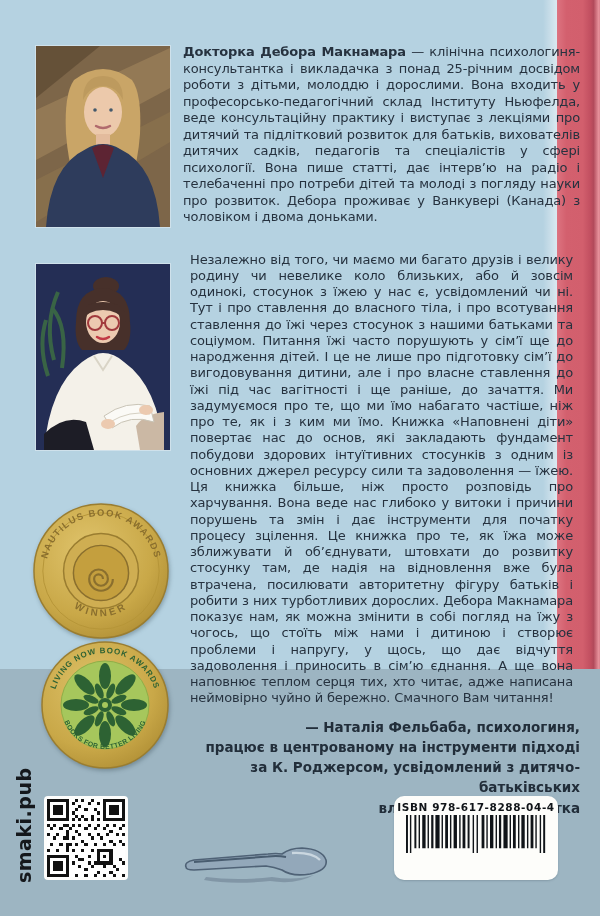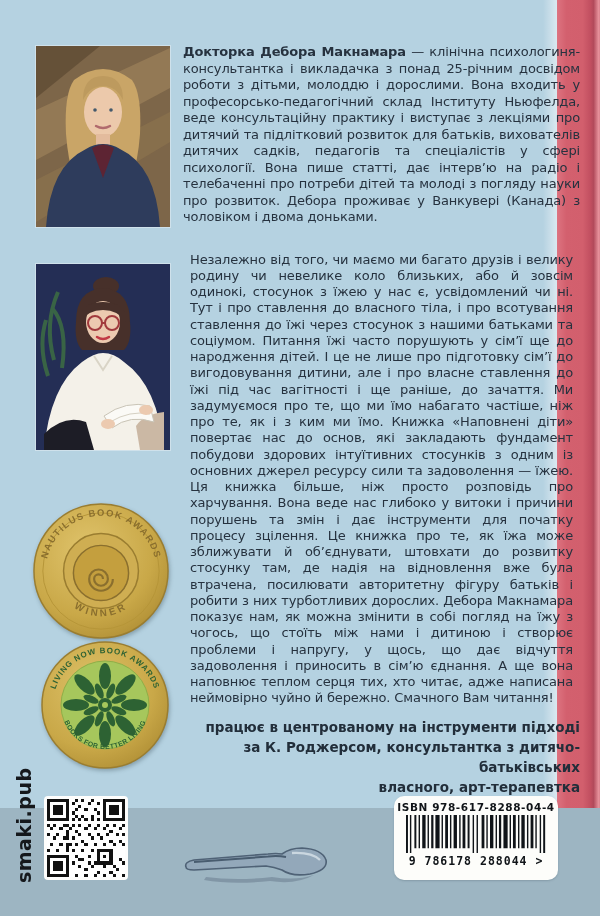--- a/index.html
+++ b/index.html
@@ -2,21 +2,21 @@
 <html><head>
 <meta charset="utf-8">
 <style>
   html,body{margin:0;padding:0;}
   body{
     width:600px;height:916px;overflow:hidden;
     font-family:"DejaVu Sans",sans-serif;
     background:#9db5c2;
   }
   .cover{
-    position:relative;width:600px;height:808px;
+    position:relative;width:600px;height:669px;
     background:#b5d2e1;
   }
   .page-edge-highlight{
     position:absolute;top:0;right:43px;width:14px;height:100%;
     background:linear-gradient(90deg,rgba(255,255,255,0),rgba(255,255,255,.5));
   }
   .spine{
     position:absolute;top:0;right:0;width:43px;height:100%;
     background:linear-gradient(90deg,#dd7380 0%,#d3606e 22%,#d25f6d 60%,#c14f60 78%,#b24a5b 85%,#e8939d 97%,#d87f8b 100%);
   }
@@ -115,22 +115,23 @@
     <path d="M68 152 Q90 136 114 142 L118 158 Q94 150 76 164 Z" fill="#fbfaf6" stroke="#c9c4b6" stroke-width="1"></path>
     <path d="M74 158 Q94 146 114 150" stroke="#d5d0c2" stroke-width="1" fill="none"></path>
     <ellipse cx="72" cy="160" rx="7" ry="5" fill="#eccab0"></ellipse>
     <ellipse cx="110" cy="146" rx="7" ry="5" fill="#eccab0"></ellipse>
   </svg>
 
   <div class="textcol">
     <p class="bio"><b>Докторка Дебора Макнамара</b><span> — клінічна психологиня-консультантка і викладачка з понад 25-річним досвідом роботи з дітьми, молоддю і дорослими. Вона входить у професорсько-педагогічний склад Інституту Ньюфелда, веде консультаційну практику і виступає з лекціями про дитячий та підлітковий розвиток для батьків, вихователів дитячих садків, педагогів та спеціалістів у сфері психології. Вона пише статті, дає інтерв’ю на радіо і телебаченні про потреби дітей та молоді з погляду науки про розвиток. Дебора проживає у Ванкувері (Канада) з чоловіком і двома доньками.</span></p>
     <p class="review-text">Незалежно від того, чи маємо ми багато друзів і велику родину чи невелике коло близьких, або й зовсім одинокі, стосунок з їжею у нас є, усвідомлений чи ні. Тут і про ставлення до власного тіла, і про всотування ставлення до їжі через стосунок з нашими батьками та соціумом. Питання їжі часто порушують у сім’ї ще до народження дітей. І це не лише про підготовку сім’ї до вигодовування дитини, але і про власне ставлення до їжі під час вагітності і ще раніше, до зачаття. Ми задумуємося про те, що ми їмо набагато частіше, ніж про те, як і з ким ми їмо. Книжка «Наповнені діти» повертає нас до основ, які закладають фундамент побудови здорових інтуїтивних стосунків з одним із основних джерел ресурсу сили та задоволення — їжею. Ця книжка більше, ніж просто розповідь про харчування. Вона веде нас глибоко у витоки і причини порушень та змін і дає інструменти для початку процесу зцілення. Це книжка про те, як їжа може зближувати й об’єднувати, штовхати до розвитку стосунку там, де надія на відновлення вже була втрачена, посилювати авторитетну фігуру батьків і робити з них турботливих дорослих. Дебора Макнамара показує нам, як можна змінити в собі погляд на їжу з чогось, що стоїть між нами і дитиною і створює проблеми і напругу, у щось, що дає відчуття задоволення і приносить в сім’ю єднання. А ще вона наповнює теплом серця тих, хто читає, адже написана неймовірно чуйно й бережно. Смачного Вам читання!</p>
     <div class="attribution">
+      <div>— Наталія Фельбаба, психологиня,</div>
       <div>працює в центрованому на інструменти підході</div>
-      <div>за К. Роджерсом, консультантка з дитячо-батьківських</div>
+      <div>за К. Роджерсом, усвідомлений з дитячо-батьківських</div>
       <div>власного, арт-терапевтка</div>
     </div>
   </div>
 
   <svg class="badge badge1" viewBox="0 0 140 140">
     <defs>
       <radialGradient id="gold1" cx="40%" cy="35%" r="75%">
         <stop offset="0%" stop-color="#e0c46c"></stop>
         <stop offset="65%" stop-color="#c9a848"></stop>
         <stop offset="100%" stop-color="#ad8c33"></stop>
@@ -228,15 +229,14 @@
 
   <div class="barcode-box">
     <div class="isbn-label">ISBN 978-617-8288-04-4</div>
     <svg class="bars" viewBox="0 0 100 48" preserveAspectRatio="none">
       <g fill="#101418">
         <path d="M0 0h1.4v48h-1.4z M2.8 0h1v48h-1z M47.6 0h1v48h-1z M50.4 0h1v48h-1z M95.5 0h1v48h-1z M98 0h1.4v48h-1.4z"></path>
         <path d="M6 0h1.4v42h-1.4z M9 0h1v42h-1z M11.6 0h2.4v42h-2.4z M15.4 0h1v42h-1z M18 0h1.6v42h-1.6z M21 0h3v42h-3z M25.4 0h1v42h-1z M28 0h2v42h-2z M31.4 0h1v42h-1z M34 0h2.4v42h-2.4z M38 0h1v42h-1z M40.4 0h2v42h-2z M44 0h1.4v42h-1.4z"></path>
         <path d="M54 0h2v42h-2z M57.4 0h1v42h-1z M60 0h2.4v42h-2.4z M64 0h1v42h-1z M66.4 0h1.6v42h-1.6z M69.6 0h3v42h-3z M74 0h1v42h-1z M76.4 0h2v42h-2z M80 0h1v42h-1z M82.4 0h2.4v42h-2.4z M86.4 0h1v42h-1z M89 0h2v42h-2z M92.4 0h1v42h-1z"></path>
       </g>
     </svg>
-    <div class="barcode-digits">9 786178 288044 &gt;</div>
   </div>
 </div>
 
 </body></html>

